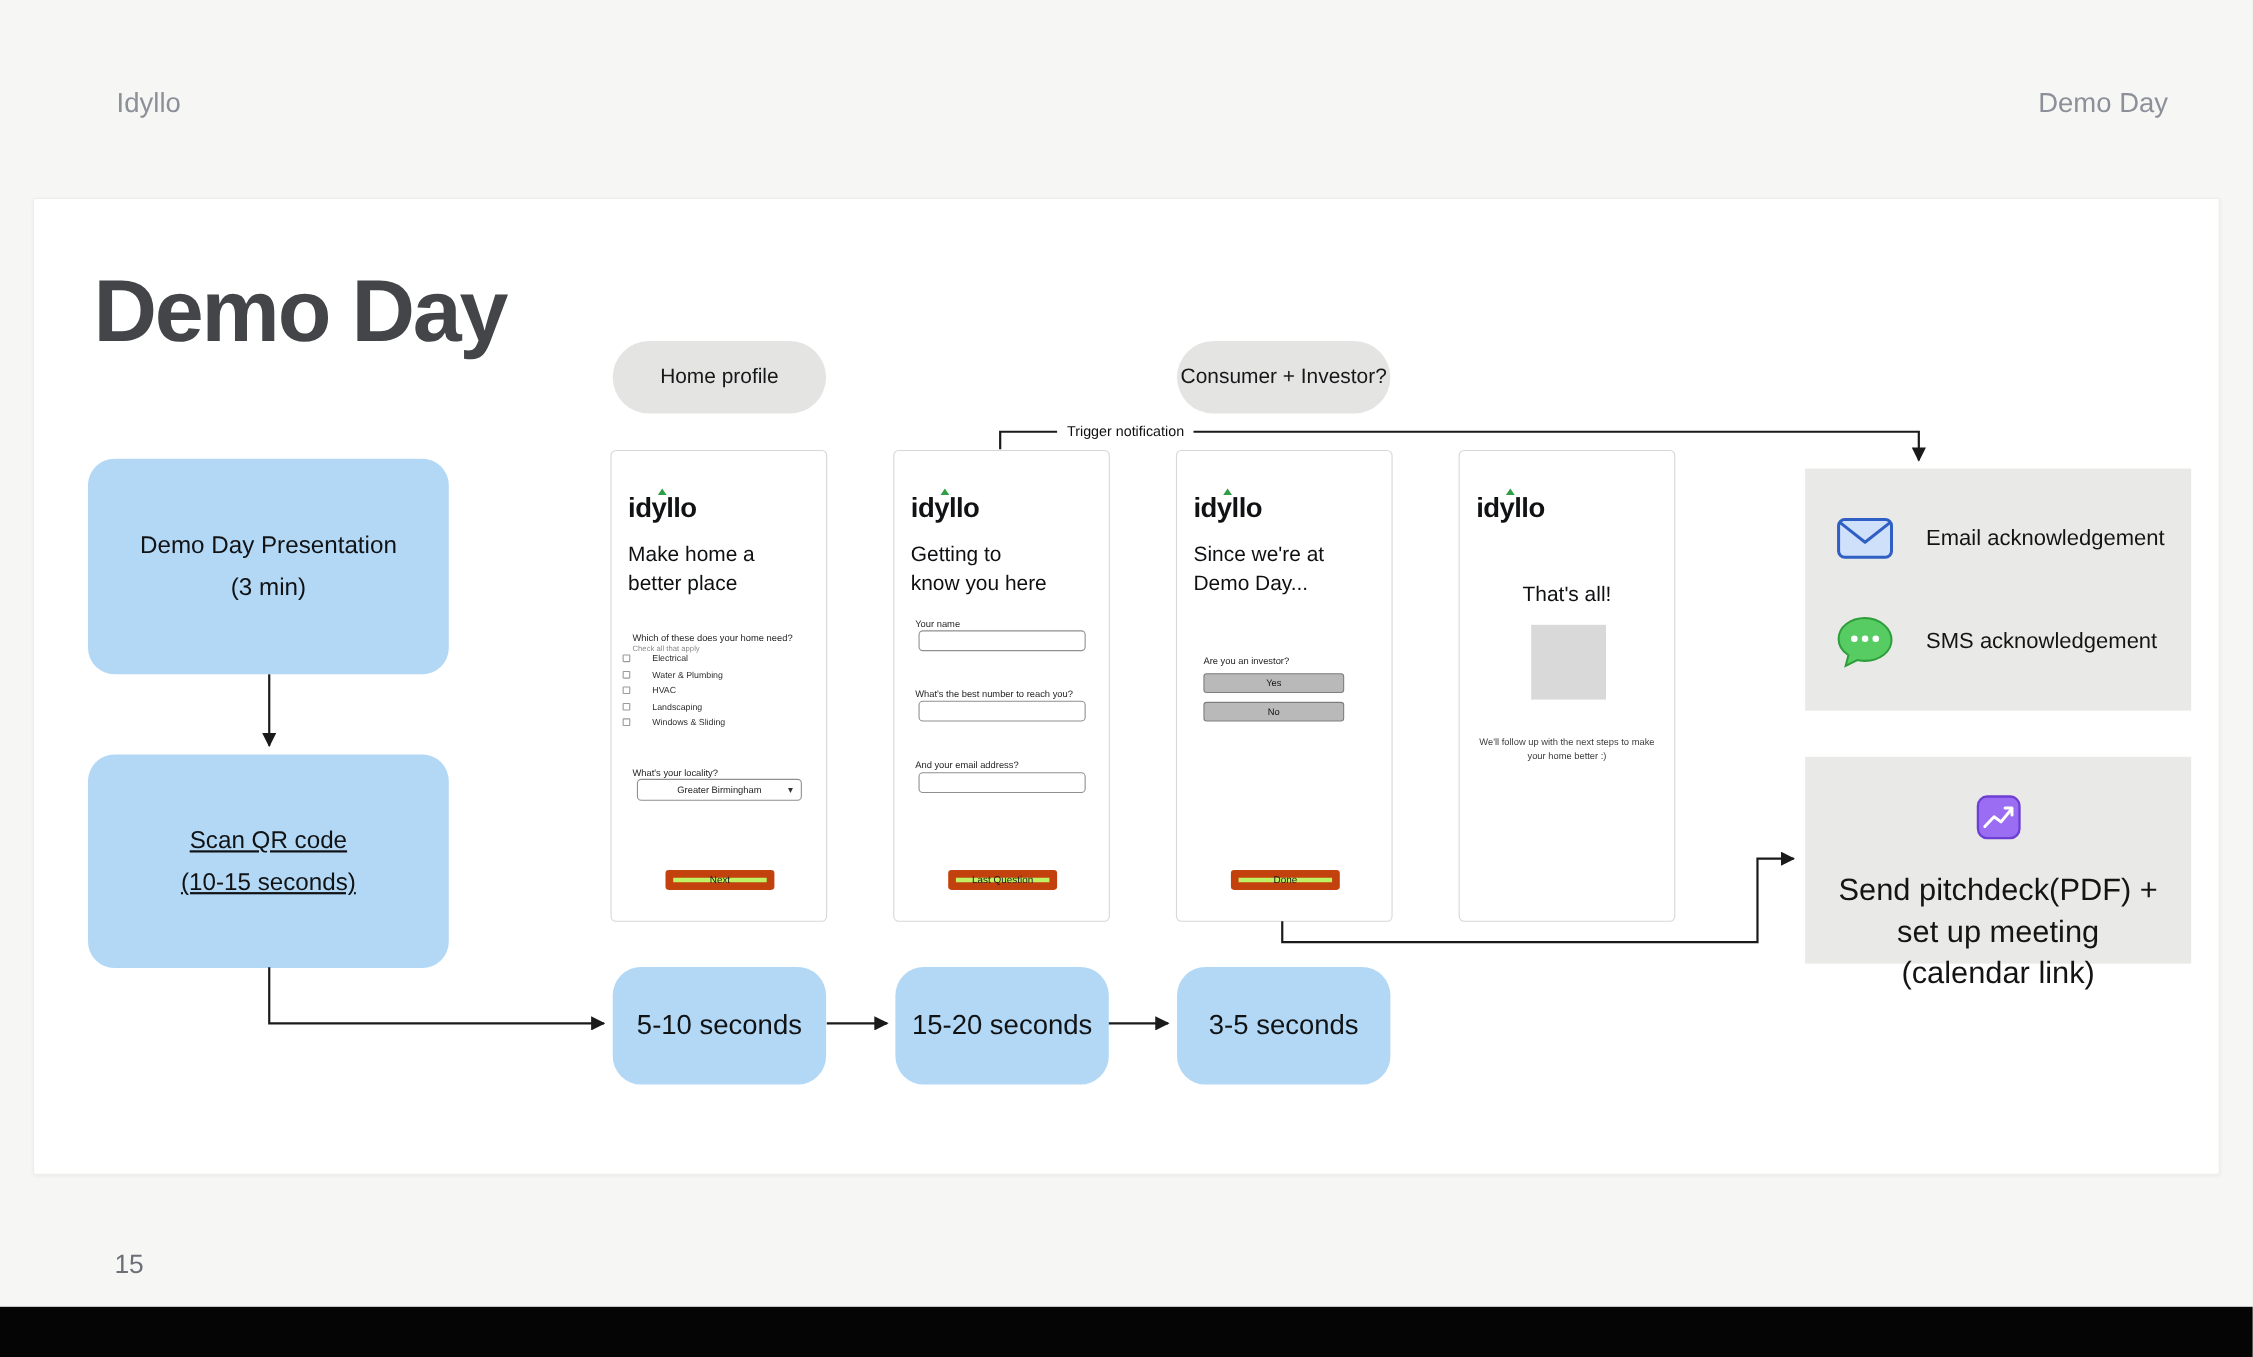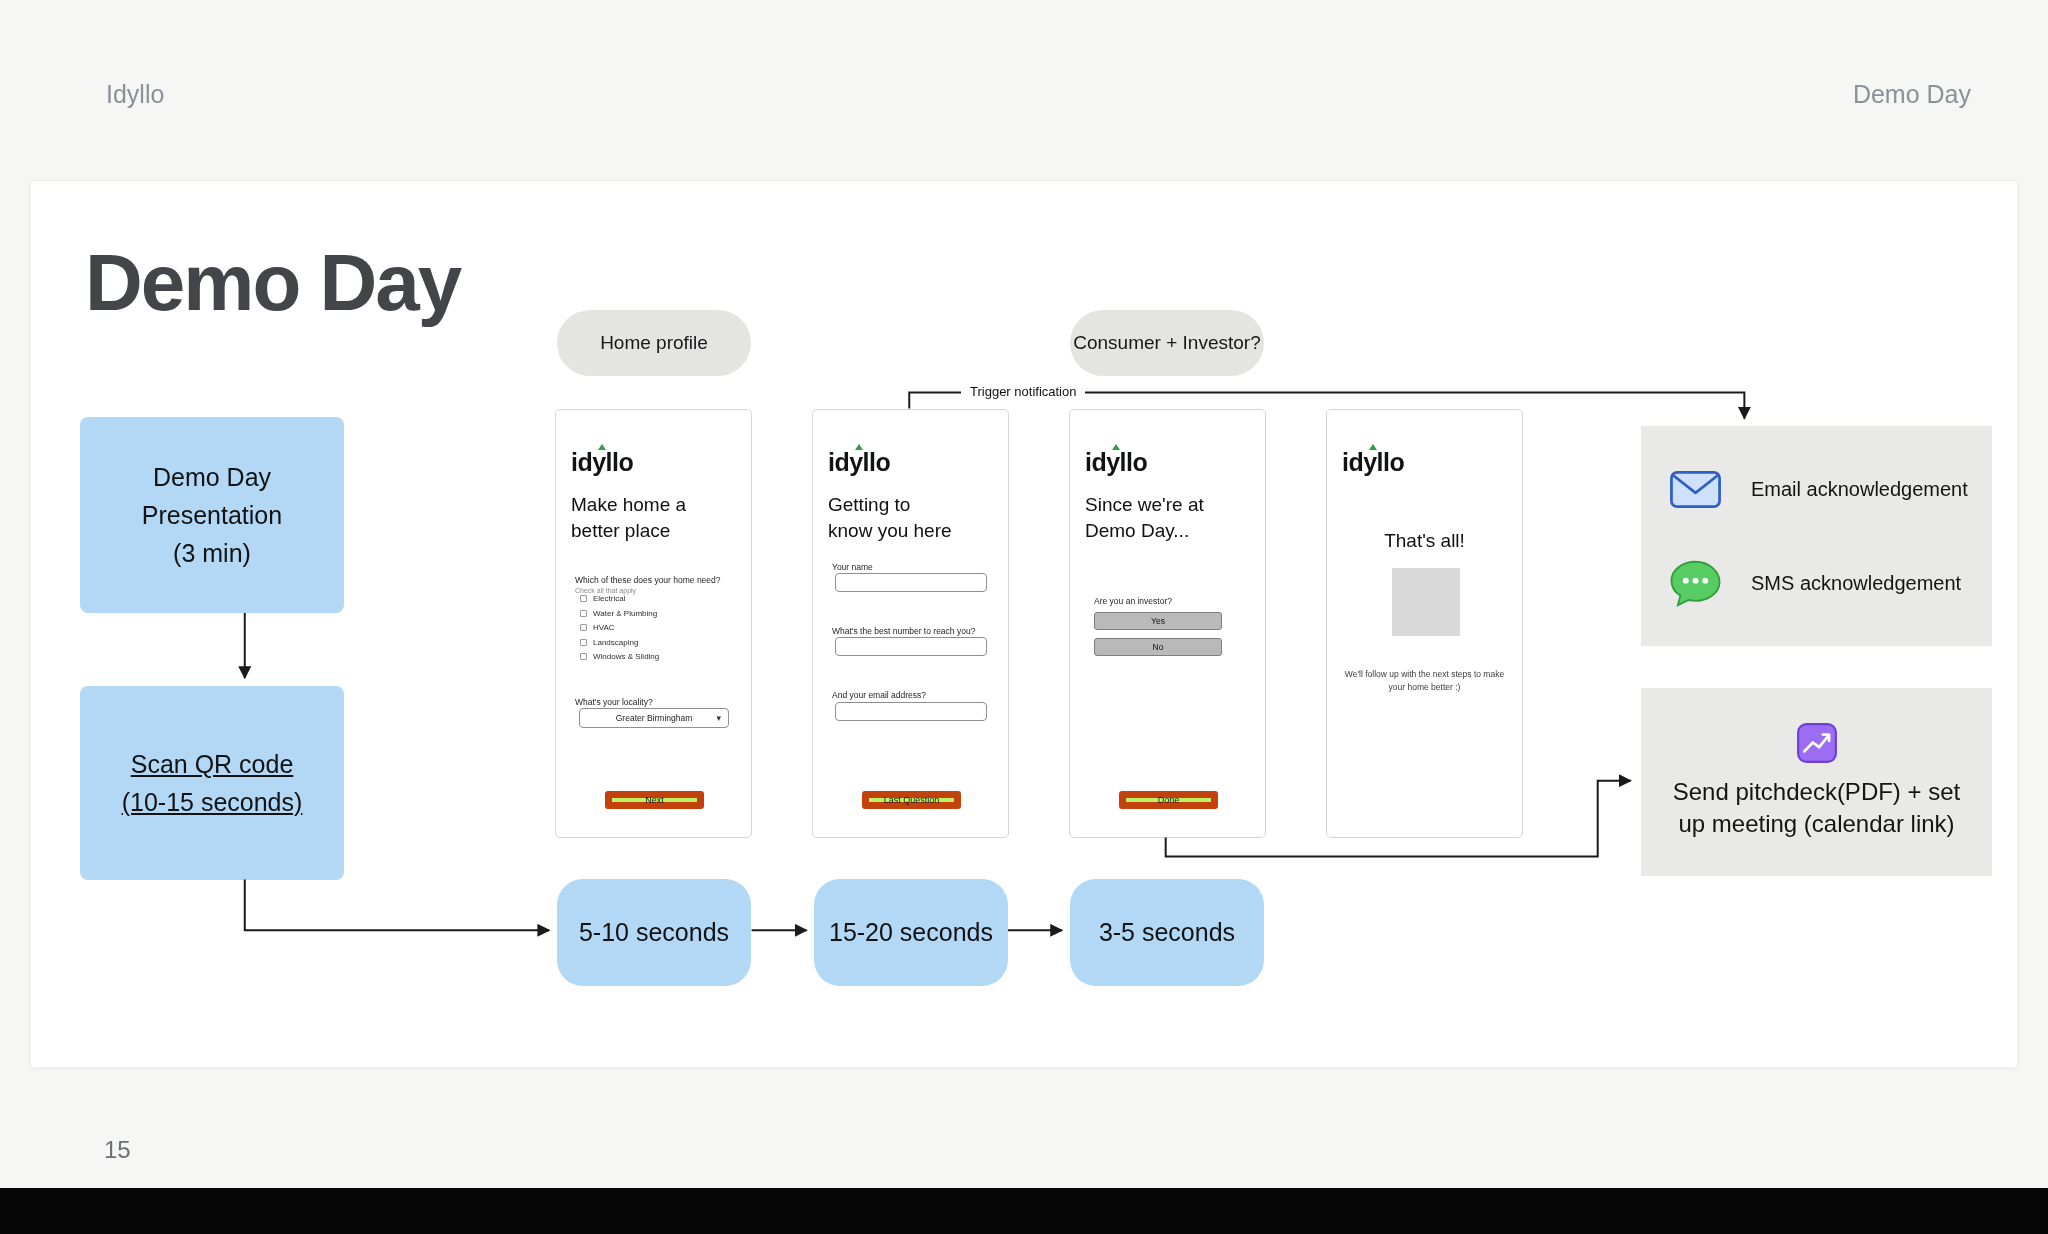--- a/index.html
+++ b/index.html
@@ -14,23 +14,23 @@
 
   .title { position:absolute; left:54px; top:56px; font-size:80px; font-weight:800;
            color:#434549; letter-spacing:-2px; }
 
   .pill { position:absolute; top:129px; height:66px; background:#e4e4e3; border-radius:33px;
           display:flex; align-items:center; justify-content:center; font-size:19px; color:#17181a; }
   .pill-1 { left:526px; width:194px; }
   .pill-2 { left:783px; width:194px; }
   .pill-3 { left:1039px; width:194px; }
 
-  .bluebox { position:absolute; left:49px; width:264px; background:#b3d8f6; border-radius:8px;
+  .bluebox { position:absolute; left:49px; width:328px; background:#b3d8f6; border-radius:24px;
              display:flex; flex-direction:column; align-items:center; justify-content:center;
-             font-size:25px; line-height:38px; color:#101214; text-align:center; }
+             font-size:22px; line-height:38px; color:#101214; text-align:center; }
   .blue-1 { top:236px; height:196px; }
   .blue-2 { top:505px; height:194px;text-decoration:underline; }
 
   .timing { position:absolute; top:698px; height:107px; width:194px; background:#b3d8f6;
             border-radius:26px; display:flex; align-items:center; justify-content:center;
             font-size:25px; color:#101214; }
   .t-1 { left:526px; } .t-2 { left:783px; } .t-3 { left:1039px; }
 
   .phone { position:absolute; top:228px; width:197px; height:429px; background:#fff;
            border:1px solid #d7d7d7; border-radius:5px; }
@@ -39,21 +39,21 @@
   .plogo { position:absolute; left:15px; top:38px; font-size:25px; font-weight:800;
            color:#101214; letter-spacing:-0.5px; }
   .plogo .accent { position:absolute; left:27px; top:-4px; width:0; height:0;
            border-left:4px solid transparent; border-right:4px solid transparent;
            border-bottom:6px solid #2f9e44; }
 
   .pheading { position:absolute; left:15px; top:82px; font-size:19px; line-height:26px; color:#0f1012; }
 
   .pq   { position:absolute; left:19px; font-size:8.5px; color:#1e1e1e; }
   .phint{ position:absolute; left:19px; font-size:7px; color:#8a8a8a; }
-  .chk-row { position:absolute; left:24px; display:flex; align-items:center; gap:6px;
+  .chk-row { position:absolute; left:10px; display:flex; align-items:center; gap:20px;
              font-size:8px; color:#2e2e2e; }
   .chk { width:7px; height:7px; border:1px solid #9a9a9a; border-radius:1px; background:#fff; }
 
   .pselect { position:absolute; left:23px; top:298px; width:150px; height:20px;
              border:1px solid #8f8f8f; border-radius:4px; background:#fff;
              display:flex; align-items:center; justify-content:center; font-size:8.5px; color:#1e1e1e; }
   .pselect .chev { position:absolute; right:7px; font-size:9px; color:#333; }
 
   .pinput { position:absolute; left:22px; width:152px; height:19px;
             border:1px solid #8f8f8f; border-radius:4px; background:#fff; }
@@ -72,22 +72,22 @@
            font-size:8.5px; line-height:1.5; color:#3c3c3c; }
 
   .panel { position:absolute; left:1610px; width:351px; background:#e9e9e8; }
   .panel-a { top:245px; height:220px;text-align:right; }
   .panel-b { top:507px; height:188px; }
   .ack-row { position:absolute; left:27px; width:310px; height:56px; display:flex;
              align-items:center; gap:28px; }
   .ack-1 { top:35px; } .ack-2 { top:129px; }
   .ack-label { font-size:20px; color:#141414; }
   .pd-icon { position:absolute; left:155px; top:34px; }
-  .pd-label { position:absolute; left:22px; right:22px; top:88px; text-align:center;
-              font-size:24px; line-height:1.35; color:#141414; }
+  .pd-label { position:absolute; left:22px; right:22px; top:102px; text-align:center;
+              font-size:28px; line-height:1.35; color:#141414; }
 
   .trigger { position:absolute; left:930px; top:202px; background:#ffffff; padding:1px 9px;
              font-size:13px; color:#101010; z-index:5; }
 
   .arrows { position:absolute; inset:0; width:100%; height:100%; pointer-events:none; z-index:4; }
 
   .page-number { position:absolute; left:104px; top:1136px; font-size:24px; color:#6b6f76; }
   .bottom-bar { position:absolute; left:0; bottom:0; width:100%; height:46px; background:#050505; }
 </style>
 </head>

